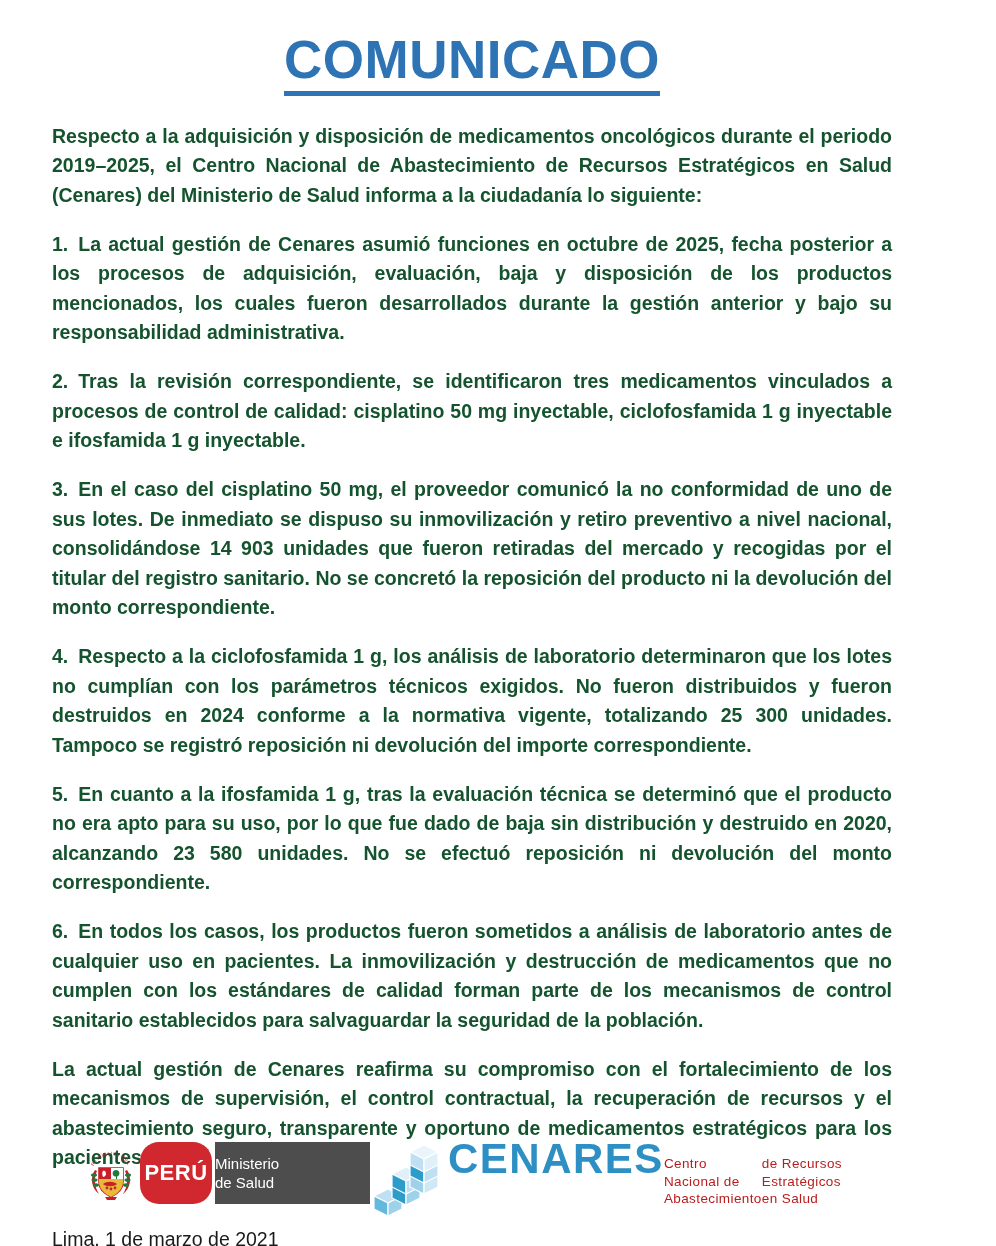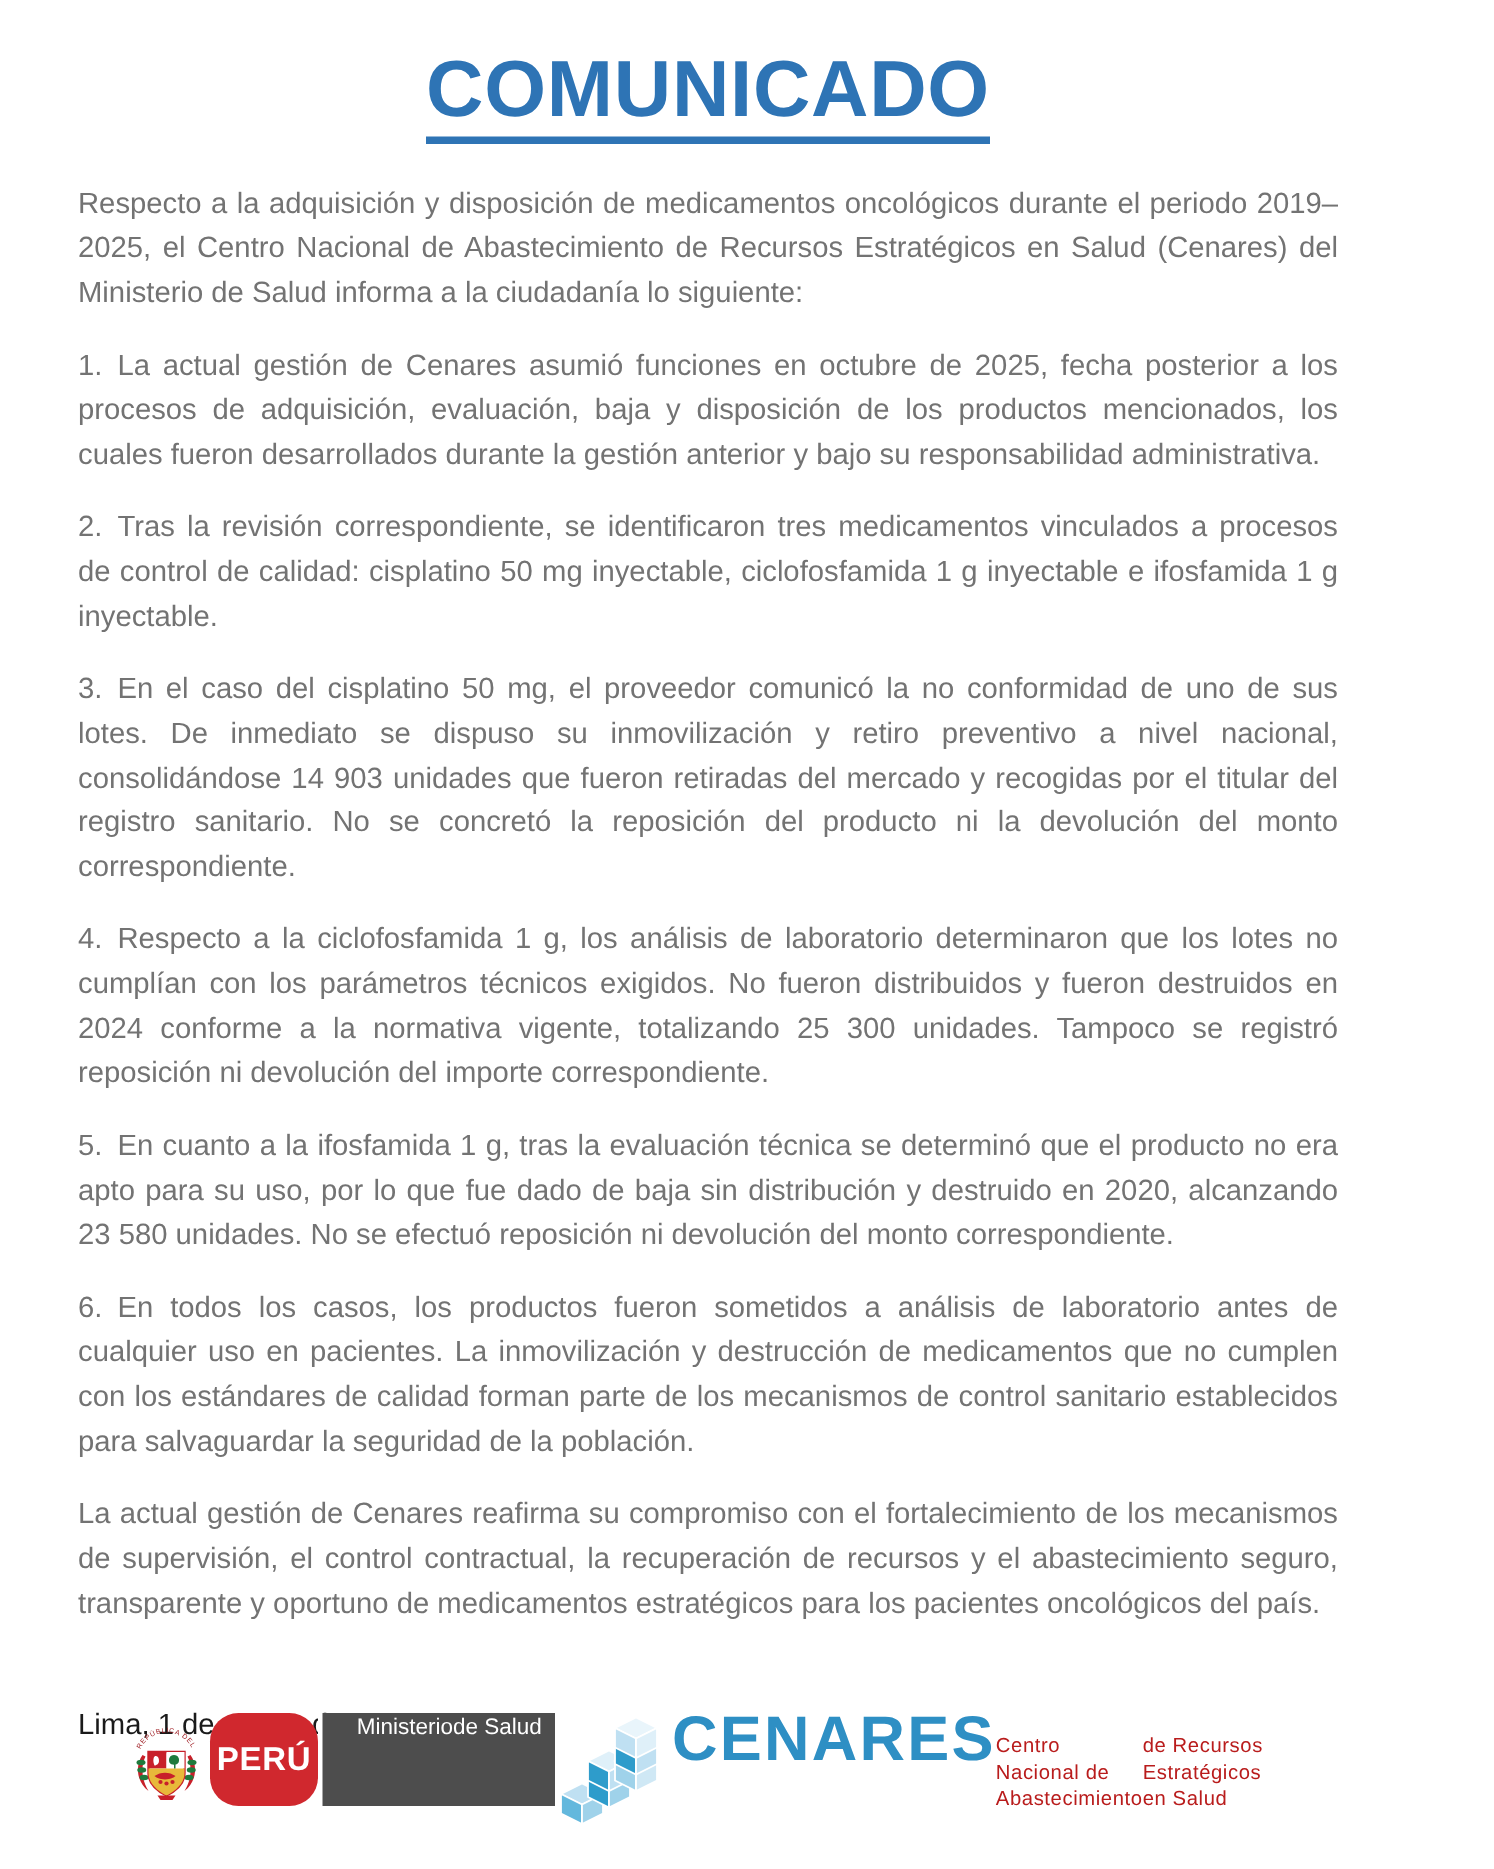--- a/index.html
+++ b/index.html
@@ -45,22 +45,23 @@
   
   .body-block {
     margin-top: 26px;
   }
   p.para {
     margin: 0 0 19px 0;
     font-size: 19.5px;
     line-height: 1.52;
     text-align: justify;
     text-justify: inter-word;
-    color: #737373;
+    color: #14532d;
     hyphens: none;
+    font-weight: bold;
   }
   p.para:last-child { margin-bottom: 0; }
 
   .numbered .num {
     margin-right: 10px;
   }
 
   .date-line {
     margin-top: 52px;
     font-size: 19.5px;
@@ -109,23 +110,22 @@
     font-size: 22px;
     font-weight: bold;
     letter-spacing: 0.5px;
     font-family: "Liberation Sans", sans-serif;
   }
   .minsa-bar {
     background: #4D4D4D;
     flex: 0 0 auto;
     width: 158px;
     display: flex;
-    flex-direction: row;
-    justify-content: center;
-    padding-left: 14px;
+    flex-direction: column;
+    justify-content: center;
     box-sizing: border-box;
     border-left: 3px solid #ffffff;
   }
   .minsa-line {
     color: #ffffff;
     font-size: 15px;
     line-height: 1.28;
     font-family: "Liberation Sans", sans-serif;
   }
 

